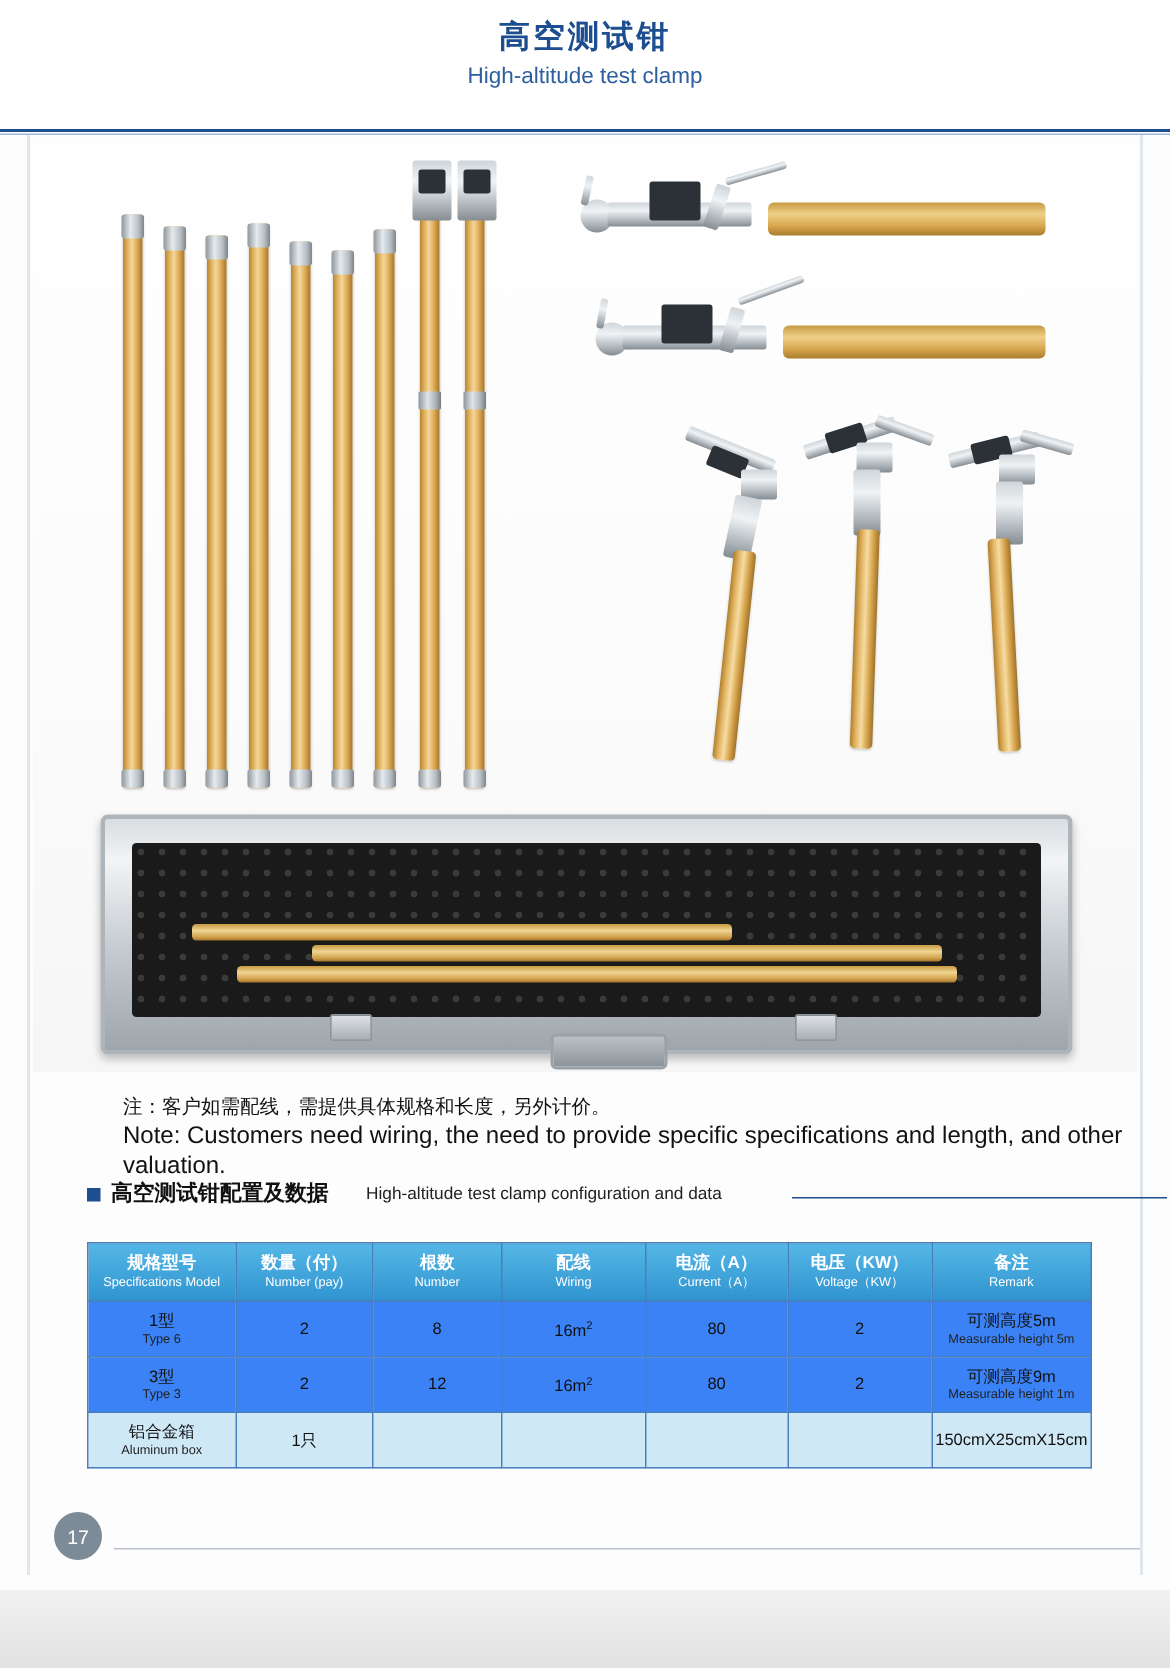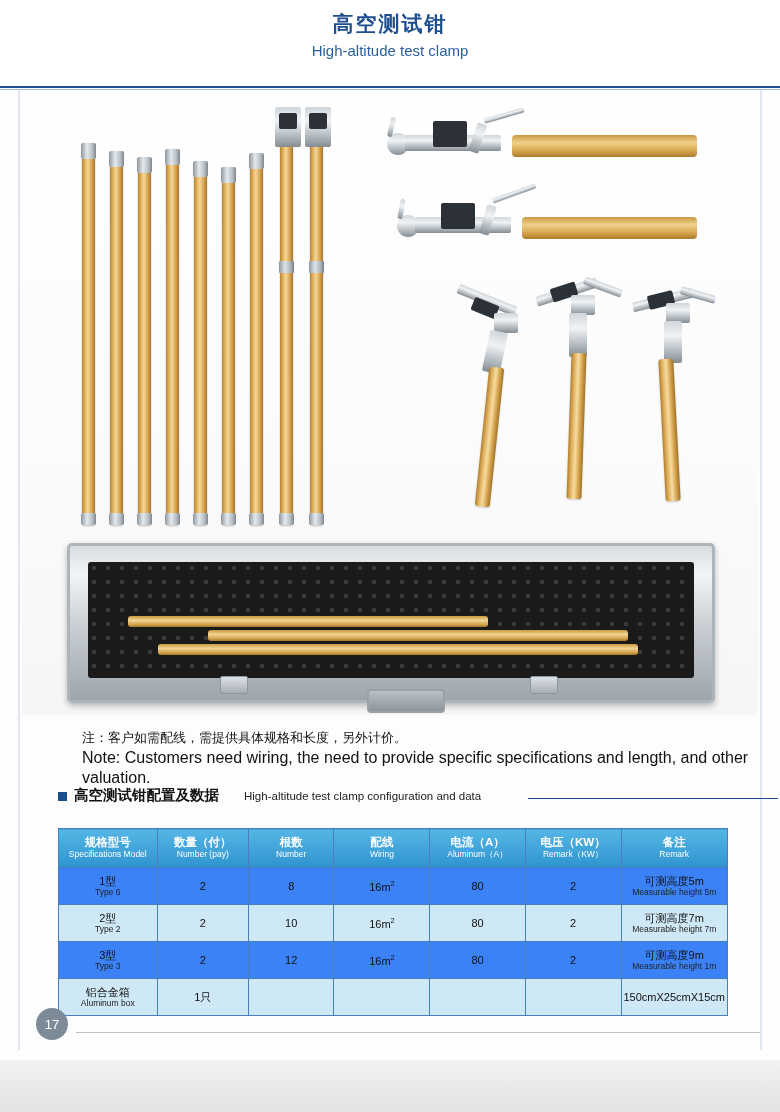--- a/index.html
+++ b/index.html
@@ -339,25 +339,25 @@
         <th style="width:86px;">
           <span class="h-cn">根数</span>
           <span class="h-en">Number</span>
         </th>
         <th style="width:98px;">
           <span class="h-cn">配线</span>
           <span class="h-en">Wiring</span>
         </th>
         <th style="width:96px;">
           <span class="h-cn">电流（A）</span>
-          <span class="h-en">Aluminum（A）</span>
+          <span class="h-en">Current（A）</span>
         </th>
         <th style="width:96px;">
           <span class="h-cn">电压（KW）</span>
-          <span class="h-en">Remark（KW）</span>
+          <span class="h-en">Voltage（KW）</span>
         </th>
         <th>
           <span class="h-cn">备注</span>
           <span class="h-en">Remark</span>
         </th>
       </tr>
     </thead>
     <tbody>
       <tr>
         <td>
@@ -365,35 +365,20 @@
           <span class="c-en">Type 6</span>
         </td>
         <td>2</td>
         <td>8</td>
         <td><span>16m</span><span class="sup">2</span></td>
         <td>80</td>
         <td>2</td>
         <td>
           <span class="c-cn">可测高度5m</span>
           <span class="c-en">Measurable height 5m</span>
-        </td>
-      </tr>
-      <tr class="alt">
-        <td>
-          <span class="c-cn">2型</span>
-          <span class="c-en">Type 2</span>
-        </td>
-        <td>2</td>
-        <td>10</td>
-        <td><span>16m</span><span class="sup">2</span></td>
-        <td>80</td>
-        <td>2</td>
-        <td>
-          <span class="c-cn">可测高度7m</span>
-          <span class="c-en">Measurable height 7m</span>
         </td>
       </tr>
       <tr>
         <td>
           <span class="c-cn">3型</span>
           <span class="c-en">Type 3</span>
         </td>
         <td>2</td>
         <td>12</td>
         <td><span>16m</span><span class="sup">2</span></td>

